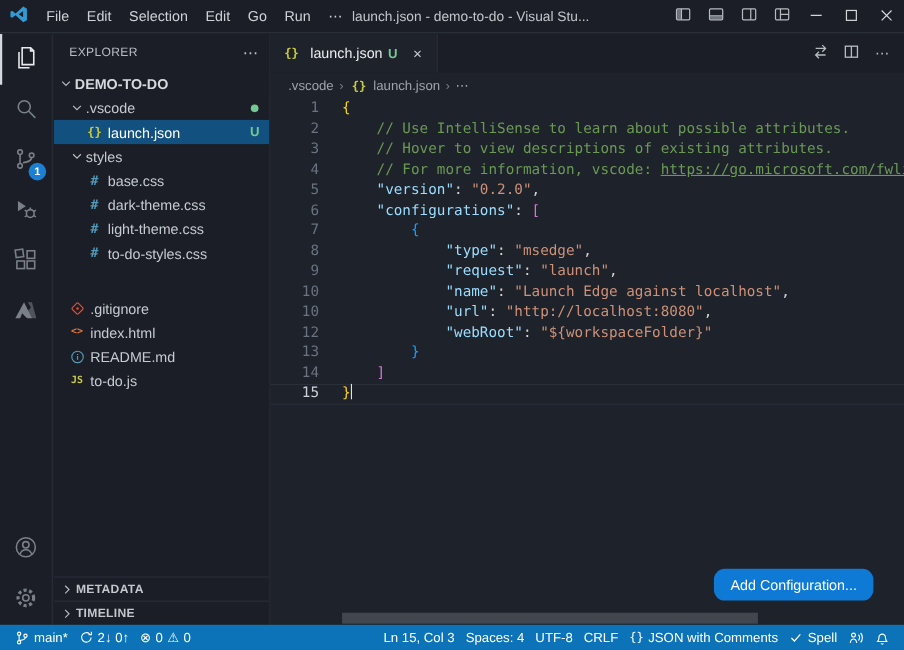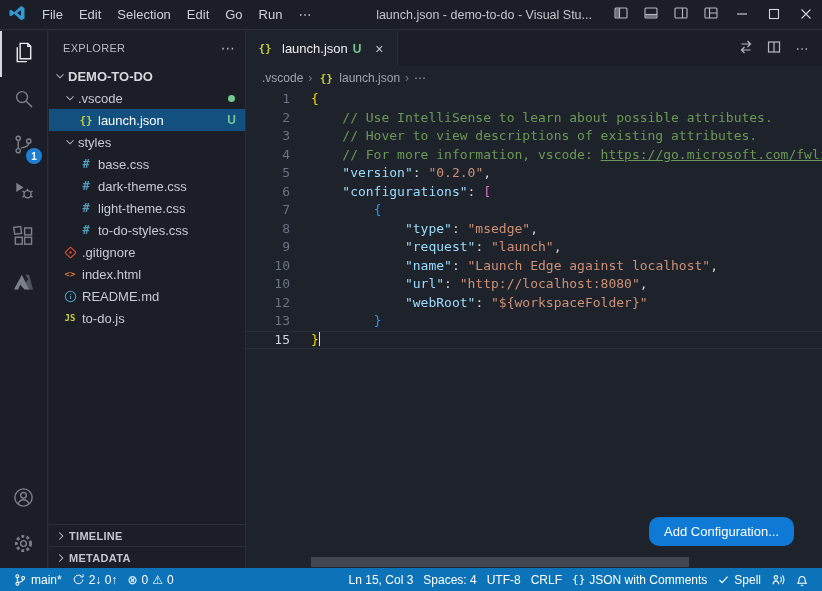--- a/index.html
+++ b/index.html
@@ -4,21 +4,21 @@
 <style>
   *{margin:0;padding:0;box-sizing:border-box}
   html,body{width:822px;height:591px;overflow:hidden;background:#1e222a}
   .window{position:absolute;inset:0;font-family:"Liberation Sans",sans-serif;color:#cccccc;font-size:13px}
 
   
   .titlebar{position:absolute;top:0;left:0;width:822px;height:30px;background:#1b1e26;border-bottom:1px solid #2a2e37;display:flex;align-items:center;z-index:5}
   .logo{width:34px;display:flex;align-items:center;justify-content:center}
   .menus{display:flex;align-items:center}
   .menu-item{padding:0 8px;line-height:30px;font-size:13px;color:#ced1d7;cursor:default;white-space:nowrap}
-  .window-title{position:absolute;left:320px;right:230px;text-align:right;font-size:12.5px;color:#c2c5cb;white-space:nowrap;overflow:hidden}
+  .window-title{position:absolute;left:320px;right:230px;text-align:left;font-size:12.5px;color:#c2c5cb;white-space:nowrap;overflow:hidden}
   .titlebar-right{margin-left:auto;display:flex;align-items:center;height:100%}
   .tb-icon{width:30px;height:30px;display:flex;align-items:center;justify-content:center;color:#b6bac1}
   .win-ctl{width:32px;height:30px;display:flex;align-items:center;justify-content:center;color:#d2d5da;font-size:14px}
 
   
   .activitybar{position:absolute;top:31px;left:0;width:48px;bottom:23px;background:#1b1e26;border-right:1px solid #2a2e37;display:flex;flex-direction:column;align-items:stretch}
   .ab-item{width:47px;height:46px;display:flex;align-items:center;justify-content:center;color:#7b8088;position:relative;cursor:pointer}
   .ab-item.active{color:#e8eaee;box-shadow:inset 2px 0 0 #d4d8de}
   .ab-badge{position:absolute;right:5px;bottom:5px;min-width:16px;height:16px;border-radius:8px;background:#1b80d4;color:#fff;font-size:10px;font-weight:700;display:flex;align-items:center;justify-content:center;padding:0 3px}
   .ab-bottom{margin-top:auto;display:flex;flex-direction:column}
@@ -254,21 +254,21 @@
             <span class="fi" style="color:#519aba;font-size:12px">#</span>
           </span>
           <span class="tlabel">light-theme.css</span>
         </div>
         <div class="trow" style="padding-left: 28px;">
           <span class="ficon">
             <span class="fi" style="color:#519aba;font-size:12px">#</span>
           </span>
           <span class="tlabel">to-do-styles.css</span>
         </div>
-        <div class="trow" style="padding-left: 12px;">
+        <div class="trow" style="padding-left: 12px; margin-top: 28px;">
           <span class="ficon">
             <svg width="13" height="13" viewBox="0 0 16 16">
               <rect x="3.2" y="3.2" width="9.6" height="9.6" rx="1.5" transform="rotate(45 8 8)" fill="none" stroke="#e84d31" stroke-width="1.3"></rect>
               <circle cx="8" cy="8" r="1.4" fill="#e84d31"></circle>
             </svg>
           </span>
           <span class="tlabel">.gitignore</span>
         </div>
         <div class="trow" style="padding-left: 12px;">
           <span class="ficon">
@@ -292,29 +292,29 @@
           <span class="tlabel">to-do.js</span>
         </div>
       </div>
     <div class="sb-panels">
         <div class="sb-panel">
           <span class="chev">
             <svg width="14" height="14" viewBox="0 0 16 16" fill="none" stroke="currentColor" stroke-width="1.2">
               <path d="M6 4l4 4-4 4"></path>
             </svg>
           </span>
-          <span>TIMELINE</span>
+          <span>METADATA</span>
         </div>
         <div class="sb-panel">
           <span class="chev">
             <svg width="14" height="14" viewBox="0 0 16 16" fill="none" stroke="currentColor" stroke-width="1.2">
               <path d="M6 4l4 4-4 4"></path>
             </svg>
           </span>
-          <span>METADATA</span>
+          <span>TIMELINE</span>
         </div>
       </div>
   </div>
 
   <div class="editor">
     <div class="tabbar">
       <div class="tab">
         <span class="ficon">
             <span class="fi" style="color:#cbcb41">{}</span>
           </span>
@@ -400,20 +400,24 @@
           <span class="ltext"><span class="pln">            </span><span class="key">"url"</span><span class="pun">: </span><span class="str">"http://localhost:8080"</span><span class="pun">,</span></span>
         </div>
         <div class="cline">
           <span class="ln">12</span>
           <span class="ltext"><span class="pln">            </span><span class="key">"webRoot"</span><span class="pun">: </span><span class="str">"${workspaceFolder}"</span></span>
         </div>
         <div class="cline">
           <span class="ln">13</span>
           <span class="ltext"><span class="pln">        </span><span class="b3">}</span></span>
         </div>
+        <div class="cline">
+          <span class="ln">14</span>
+          <span class="ltext"><span class="pln">    </span><span class="b2">]</span></span>
+        </div>
         <div class="cline active">
           <span class="ln">15</span>
           <span class="ltext"><span class="b1">}</span><span class="caret"></span></span>
         </div>
       </div>
     <button class="add-config">Add Configuration...</button>
     <div class="hscroll"></div>
   </div>
 
   <div class="statusbar">

